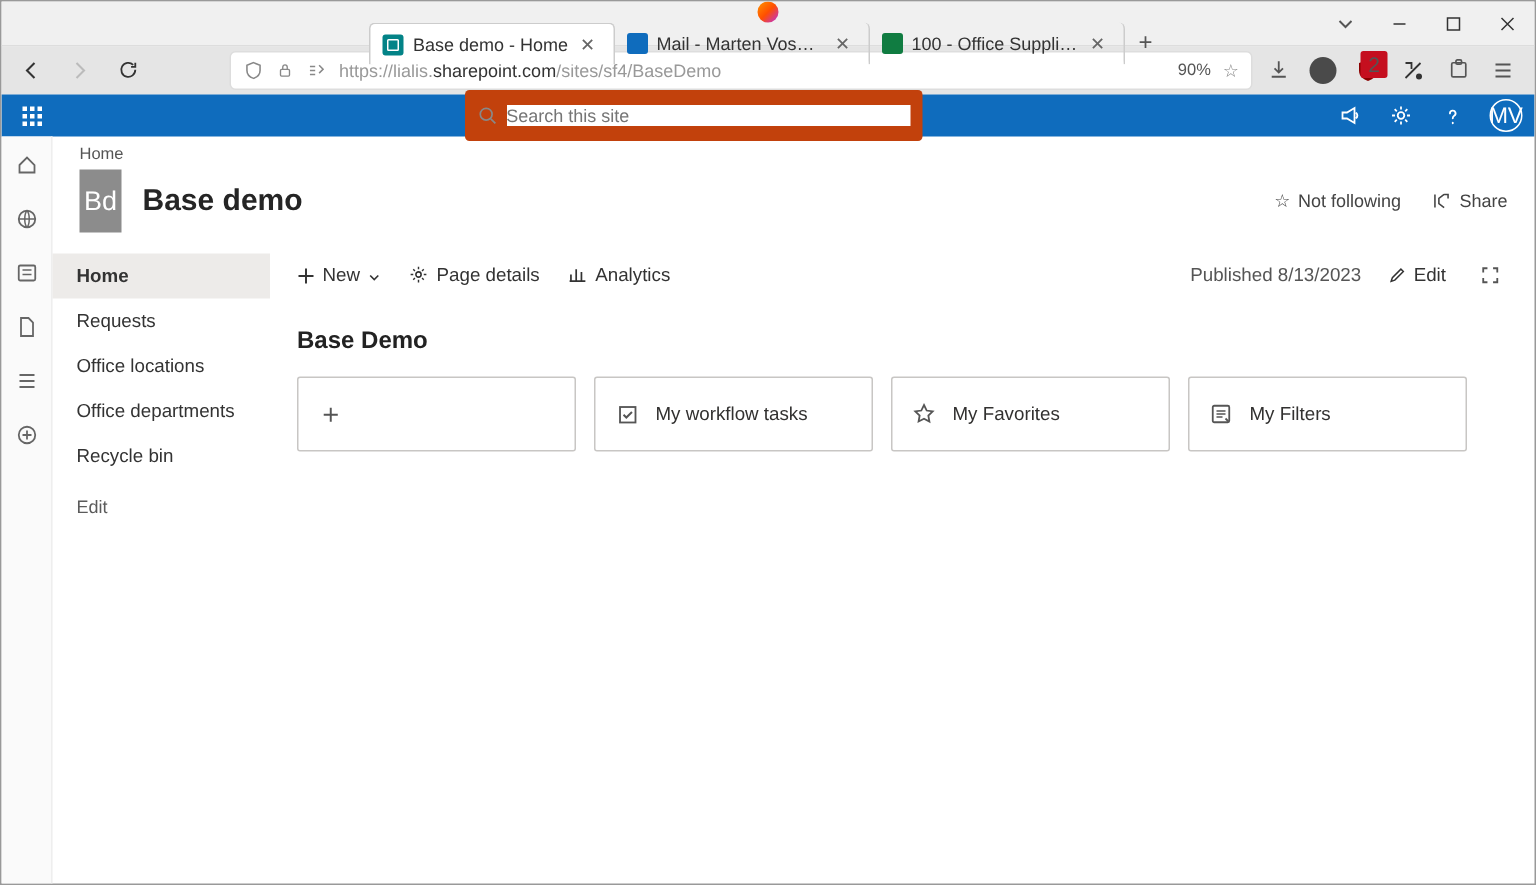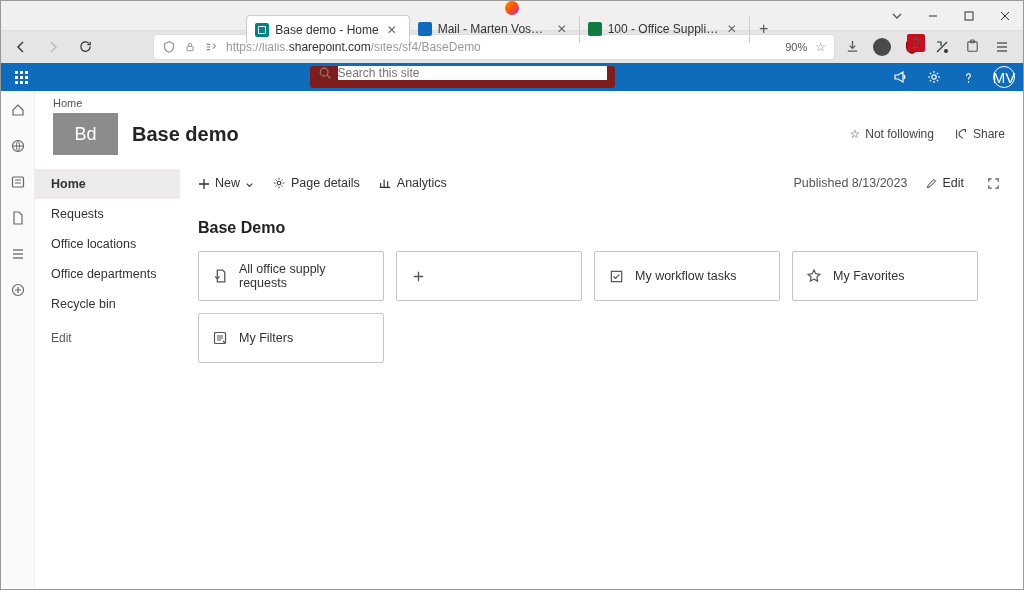--- a/index.html
+++ b/index.html
@@ -39,35 +39,35 @@
 .circ.dark{background:#4a4a4a;}
 .shield{position:relative;}
 .shield svg{width:16px;height:16px;}
 .badge{position:absolute;top:-4px;right:-4px;background:#c50f1f;color:#fff;font-size:8px;width:10px;height:10px;border-radius:2px;display:flex;align-items:center;justify-content:center;}
 
 .suite{height:28px;background:#0f6cbd;display:flex;align-items:center;padding:0 8px;color:#fff;}
 .waffle{width:24px;height:24px;display:flex;align-items:center;justify-content:center;cursor:pointer;}
 .waffle-grid{display:grid;grid-template-columns:repeat(3,3px);grid-gap:2px;}
 .waffle-grid i{width:3px;height:3px;background:#fff;display:block;}
 .search-wrap{flex:1;display:flex;justify-content:center;}
-.search-box{width:305px;height:22px;background:#7f1d1d;border-radius:3px;display:flex;align-items:flex-start;padding:0 8px;gap:6px;}
+.search-box{width:305px;height:34px;background:#c2410c;border-radius:3px;display:flex;align-items:center;padding:0 8px;gap:6px;}
 .search-box svg{width:14px;height:14px;color:#888;}
 .search-box input{border:none;outline:none;font-size:12px;flex:1;color:#333;}
 .suite-right{display:flex;align-items:center;gap:16px;}
 .suite-right .icn{width:18px;height:18px;display:flex;align-items:center;justify-content:center;cursor:pointer;}
 .avatar{width:22px;height:22px;border:1px solid #fff;border-radius:50%;display:flex;align-items:center;justify-content:center;font-size:15px;color:#fff;}
 
 .apparea{display:flex;height:calc(100% - 90px);}
 .rail{width:34px;background:#fafafa;border-right:1px solid #eee;display:flex;flex-direction:column;align-items:center;padding-top:10px;gap:18px;}
 .rail span{width:18px;height:18px;color:#666;display:flex;align-items:center;justify-content:center;cursor:pointer;}
 
 .main{flex:1;display:flex;flex-direction:column;}
 .crumb{font-size:11px;color:#555;padding:6px 0 0 18px;}
 .site-header{display:flex;align-items:center;padding:4px 18px 10px 18px;}
-.site-logo{width:65px;height:42px;background:#8c8c8c;color:#fff;display:flex;align-items:center;justify-content:center;font-size:18px;font-weight:300;}
+.site-logo{width:28px;height:42px;background:#8c8c8c;color:#fff;display:flex;align-items:center;justify-content:center;font-size:18px;font-weight:300;}
 .site-title{font-size:20px;font-weight:600;color:#252525;margin-left:14px;}
 .hdr-spacer{flex:1;}
 .hdr-actions{display:flex;align-items:center;gap:20px;font-size:12px;color:#444;}
 .hdr-actions .act{display:flex;align-items:center;gap:5px;cursor:pointer;}
 
 .body{display:flex;flex:1;}
 .leftnav{width:145px;padding-top:4px;}
 .leftnav .ni{padding:8px 16px;font-size:12.5px;color:#333;cursor:pointer;}
 .leftnav .ni.active{background:#edebe9;font-weight:600;}
 .leftnav .ni.edit{color:#5b5b5b;font-size:12px;margin-top:4px;}
@@ -361,29 +361,20 @@
                 <path d="M3 6V3h3M13 10v3h-3M6 13H3v-3M10 3h3v3" fill="none" stroke="#555" stroke-width="1.3"></path>
               </svg>
           </div>
         </div>
 
         <div class="page-title">Base Demo</div>
 
         <div class="tiles">
           <div class="tile">
             <span class="ticon">
-                <svg width="17" height="17" viewBox="0 0 16 16">
-                  <path d="M5 2h5l2 2v9H5V2z" fill="none" stroke="#555" stroke-width="1.2"></path>
-                  <path d="M3 8l2 2 2-2" fill="none" stroke="#555" stroke-width="1.2"></path>
-                </svg>
-              </span>
-            <span class="tlabel">All office supply requests</span>
-          </div>
-          <div class="tile">
-            <span class="ticon">
                 <svg width="15" height="15" viewBox="0 0 16 16">
                   <path d="M8 3v10M3 8h10" stroke="#555" stroke-width="1.4"></path>
                 </svg>
               </span>
           </div>
           <div class="tile">
             <span class="ticon">
                 <svg width="15" height="15" viewBox="0 0 16 16">
                   <rect x="2.5" y="2.5" width="11" height="11" fill="none" stroke="#555" stroke-width="1.3"></rect>
                   <path d="M5 8l2 2 4-4" fill="none" stroke="#555" stroke-width="1.4"></path>

